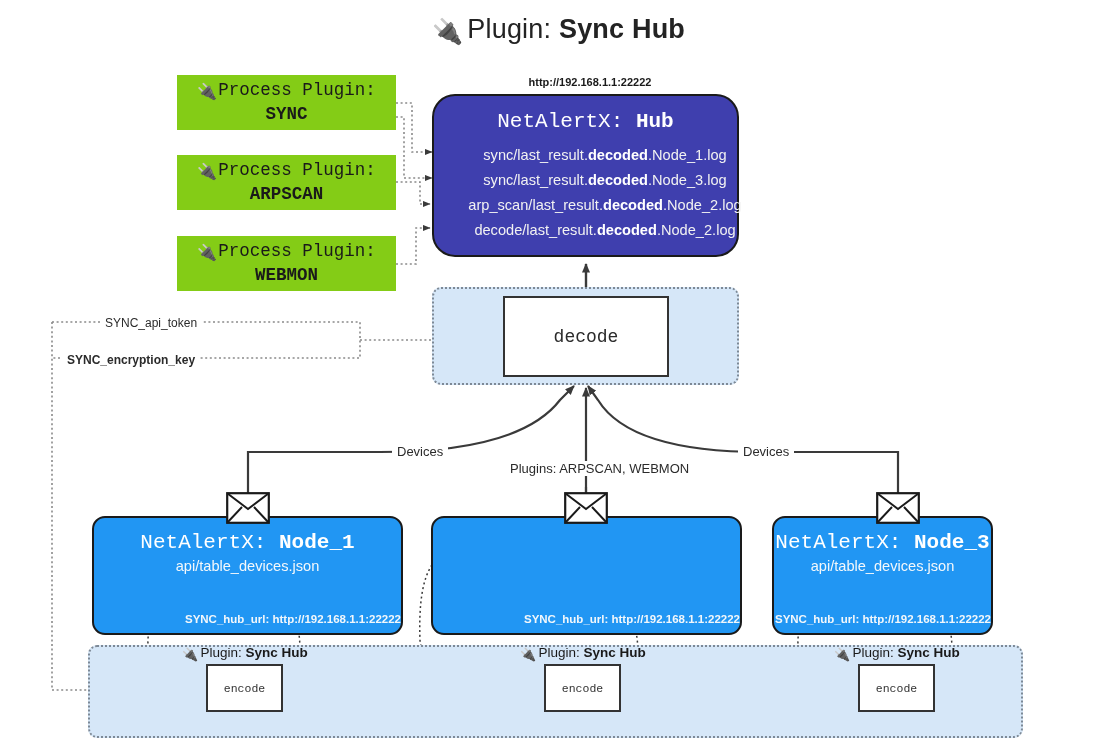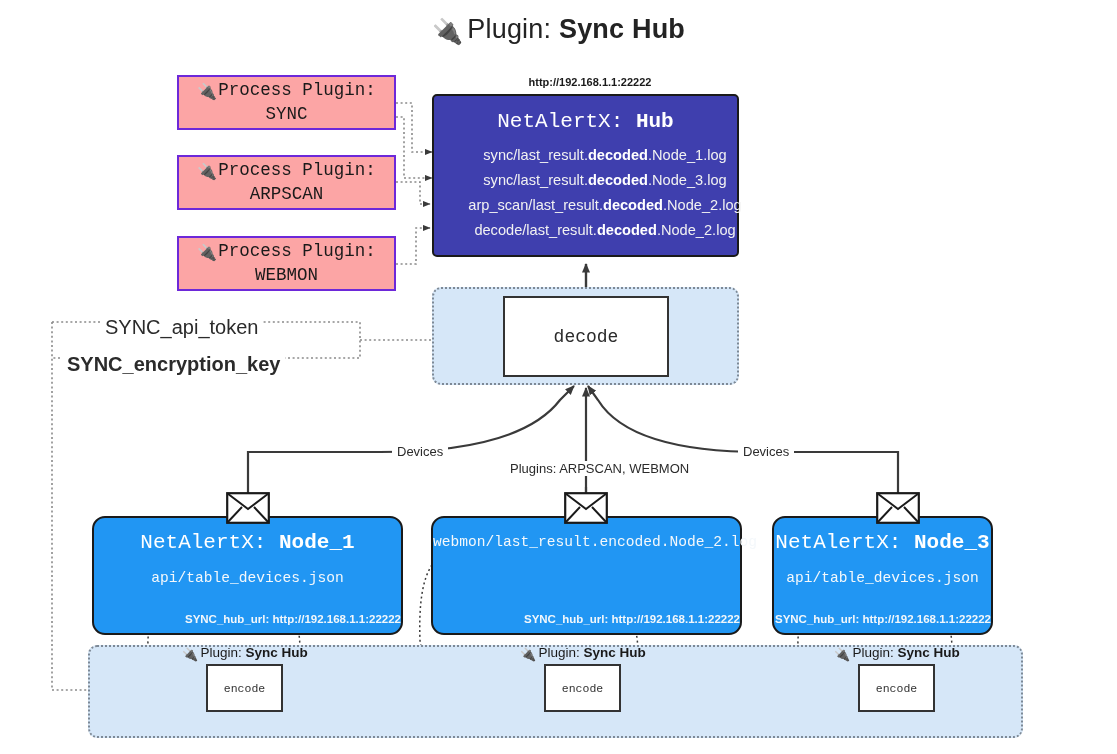--- a/index.html
+++ b/index.html
@@ -10,72 +10,72 @@
   #svg-layer{position:absolute;left:0;top:0;width:1117px;height:754px;z-index:1;}
   .node{position:absolute;z-index:2;box-sizing:border-box;}
 
   
   #title{left:0;top:14px;width:1117px;text-align:center;
          font-size:27px;color:#232323;letter-spacing:.2px;}
   #title .plug{font-size:25px;vertical-align:-2px;margin-right:4px;}
   #title .b{font-weight:bold;}
 
   
-  .procbox{border:2px solid #6d28d9;background:#fca5a5;
+  .procbox{border:2px solid #84cc16;background:#84cc16;
            font-family:"Liberation Mono", monospace;
            font-size:17.5px;line-height:1.33;color:#1a1a1a;
            display:flex;flex-direction:column;justify-content:center;
            align-items:center;text-align:center;padding:4px 6px;}
   .procbox .l1{white-space:nowrap;}
-  .procbox .l2{white-space:nowrap;}
+  .procbox .l2{white-space:nowrap;font-weight:bold;}
   .procbox .plug{font-family:"DejaVu Sans",sans-serif;font-size:16px;
                  vertical-align:-2px;margin-right:1px;}
 
   
   #hub-url{font-size:11px;font-weight:bold;color:#1a1a1a;text-align:center;
            left:440px;top:76px;width:300px;}
   #hub{left:432px;top:94px;width:307px;height:163px;background:#3f3fae;
-       border:2px solid #1a1a1a;border-radius:5px;
+       border:2px solid #1a1a1a;border-radius:23px;
        display:flex;flex-direction:column;align-items:center;}
   #hub .hub-title{font-family:"Liberation Mono",monospace;font-size:21px;
                   color:#ffffff;margin-top:14px;letter-spacing:0px;white-space:nowrap;}
   #hub .hub-title .b{font-weight:bold;}
   #hub .loglist{margin-top:10px;width:100%;padding-left:39px;}
   #hub .logline{font-size:14.6px;color:#f2f2f2;text-align:center;
                 white-space:nowrap;line-height:1.72;}
   #hub .logline .b{font-weight:bold;color:#ffffff;}
 
   
   #decode-wrap{left:432px;top:287px;width:307px;height:98px;
                background:#d6e7f8;border:2px dotted #7d8996;border-radius:9px;}
   #decode{left:503px;top:296px;width:166px;height:81px;background:#ffffff;
           border:2px solid #333;display:flex;align-items:center;
           justify-content:center;font-family:"Liberation Mono",monospace;
           font-size:18px;color:#2b2b2b;}
 
   
-  .tokenlabel{font-size:20px;color:#2b2b2b;background:#ffffff;
+  .tokenlabel{font-size:12px;color:#2b2b2b;background:#ffffff;
               padding:0 5px;white-space:nowrap;}
   #tok-api{left:100px;top:316px;}
   #tok-enc{left:62px;top:353px;font-weight:bold;}
 
   
   .edgelabel{font-size:13px;color:#2b2b2b;background:#ffffff;
              padding:0 5px;white-space:nowrap;text-align:center;}
   #lbl-dev-l{left:392px;top:444px;}
   #lbl-dev-r{left:738px;top:444px;}
   #lbl-plugins{left:505px;top:461px;}
 
   
   .nodebox{border:2px solid #1a1a1a;border-radius:13px;background:#2196f3;
            display:flex;flex-direction:column;align-items:center;}
   .nodebox .n-title{font-family:"Liberation Mono",monospace;font-size:21px;
                     color:#ffffff;margin-top:13px;white-space:nowrap;}
   .nodebox .n-title .b{font-weight:bold;}
-  .nodebox .n-lines{margin-top:12px;width:100%;font-family:Liberation Mono, monospace;}
+  .nodebox .n-lines{width:100%;}
   .nodebox .n-line{font-size:14.6px;color:#f4f8fb;text-align:center;
                    white-space:nowrap;line-height:1.72;}
   .nodebox .n-url{position:absolute;bottom:8px;left:0;width:100%;
                   text-align:right;font-size:11.5px;font-weight:bold;
                   color:#f2f7fb;white-space:nowrap;}
 
   
   .envelope{z-index:3;}
 
   
@@ -227,21 +227,20 @@
       <span class="b">Node_1</span>
     </div>
     <div class="n-lines">
       <div class="n-line">api/table_devices.json</div>
     </div>
     <div class="n-url">SYNC_hub_url: http://192.168.1.1:22222</div>
   </div>
 
   <div class="node nodebox" style="left:431px;top:516px;width:311px;height:119px;">
     <div class="n-lines">
-      <div class="n-line">webmon/last_result.encoded.Node_2.log</div>
     </div>
     <div class="n-url">SYNC_hub_url: http://192.168.1.1:22222</div>
   </div>
 
   <div class="node nodebox" style="left:772px;top:516px;width:221px;height:119px;">
     <div class="n-title">
       <span>NetAlertX:</span>
       <span class="b">Node_3</span>
     </div>
     <div class="n-lines">

